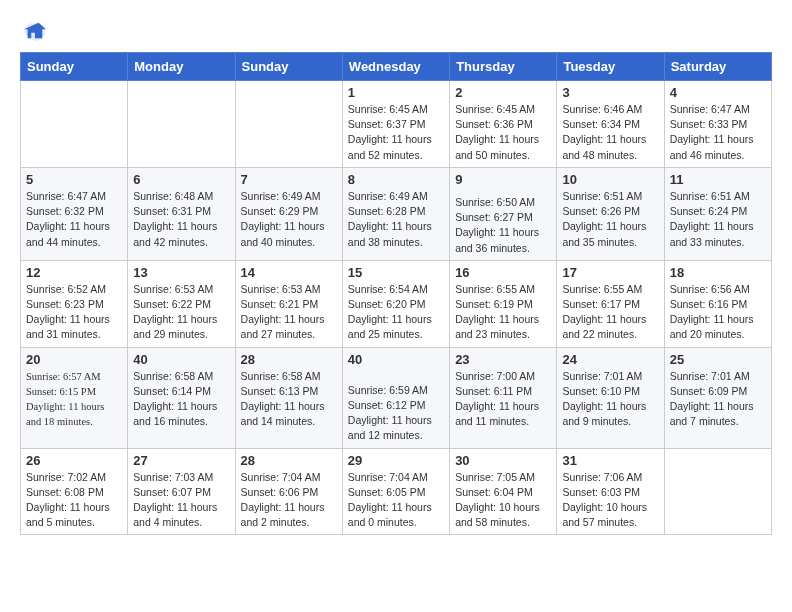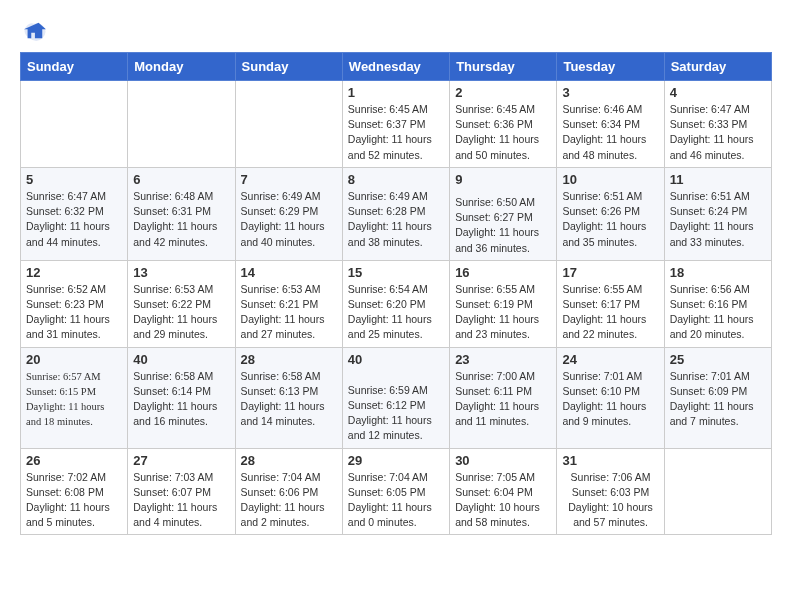--- a/index.html
+++ b/index.html
@@ -338,21 +338,21 @@
         </td>
         <td>
           <span class="day-number">30</span>
           <div class="day-info" style="white-space: pre-line;">Sunrise: 7:05 AM
 Sunset: 6:04 PM
 Daylight: 10 hours
 and 58 minutes.</div>
         </td>
         <td>
           <span class="day-number">31</span>
-          <div class="day-info" style="white-space: pre-line; text-align: center;">Sunrise: 7:06 AM
+          <div class="day-info" style="white-space: pre-line;">Sunrise: 7:06 AM
 Sunset: 6:03 PM
 Daylight: 10 hours
 and 57 minutes.</div>
         </td>
         <td class="empty-cell"></td>
       </tr>
     </tbody>
 </table>
 
 </body></html>

